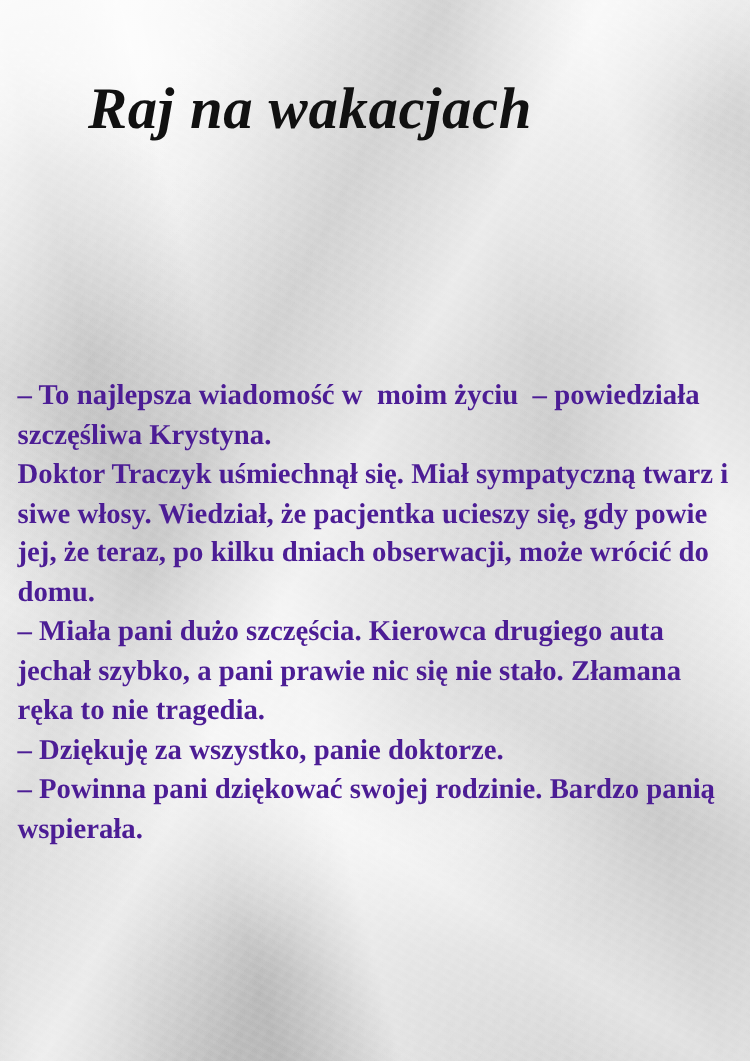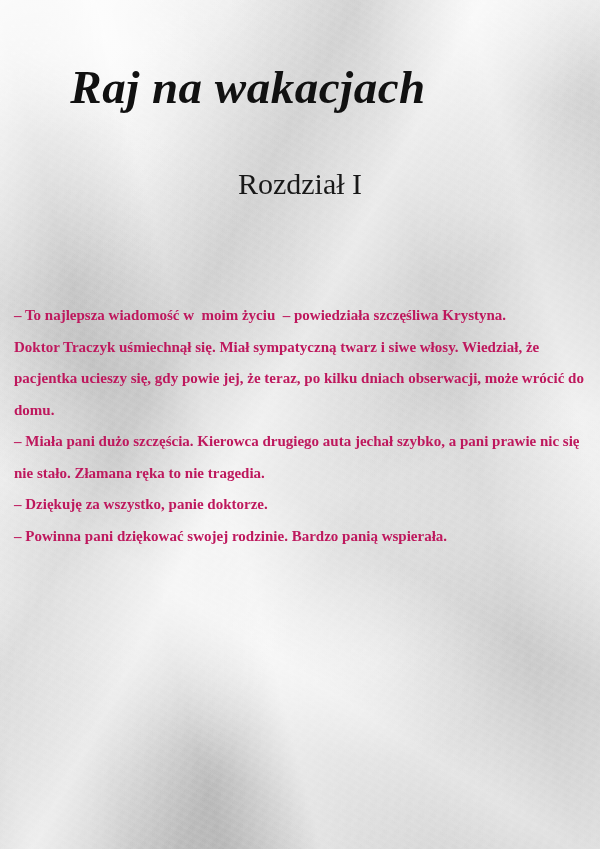--- a/index.html
+++ b/index.html
@@ -84,39 +84,38 @@
     line-height: 1.2;
   }
 
   .body-text {
     position: absolute;
     top: 300px;
     left: 14px;
     width: 576px;
     font-family: "Liberation Serif", serif;
     font-weight: bold;
-    font-size: 15px;
+    font-size: 23px;
     line-height: 31.5px;
-    color: #be185d;
+    color: #4c1d95;
   }
   .body-text p {
     margin: 0;
     white-space: pre-wrap;
   }
 </style>
 </head>
 <body>
 
 <div class="page">
   <div class="texture"></div>
 
   <div class="content">
     <div class="title">Raj na wakacjach</div>
 
-    <div class="chapter">Rozdział I</div>
 
     <div class="body-text">
       <p>– To najlepsza wiadomość w  moim życiu  – powiedziała szczęśliwa Krystyna.
 Doktor Traczyk uśmiechnął się. Miał sympatyczną twarz i siwe włosy. Wiedział, że pacjentka ucieszy się, gdy powie jej, że teraz, po kilku dniach obserwacji, może wrócić do domu.
 – Miała pani dużo szczęścia. Kierowca drugiego auta jechał szybko, a pani prawie nic się nie stało. Złamana ręka to nie tragedia.
 – Dziękuję za wszystko, panie doktorze.
 – Powinna pani dziękować swojej rodzinie. Bardzo panią wspierała.</p>
     </div>
   </div>
 </div>

